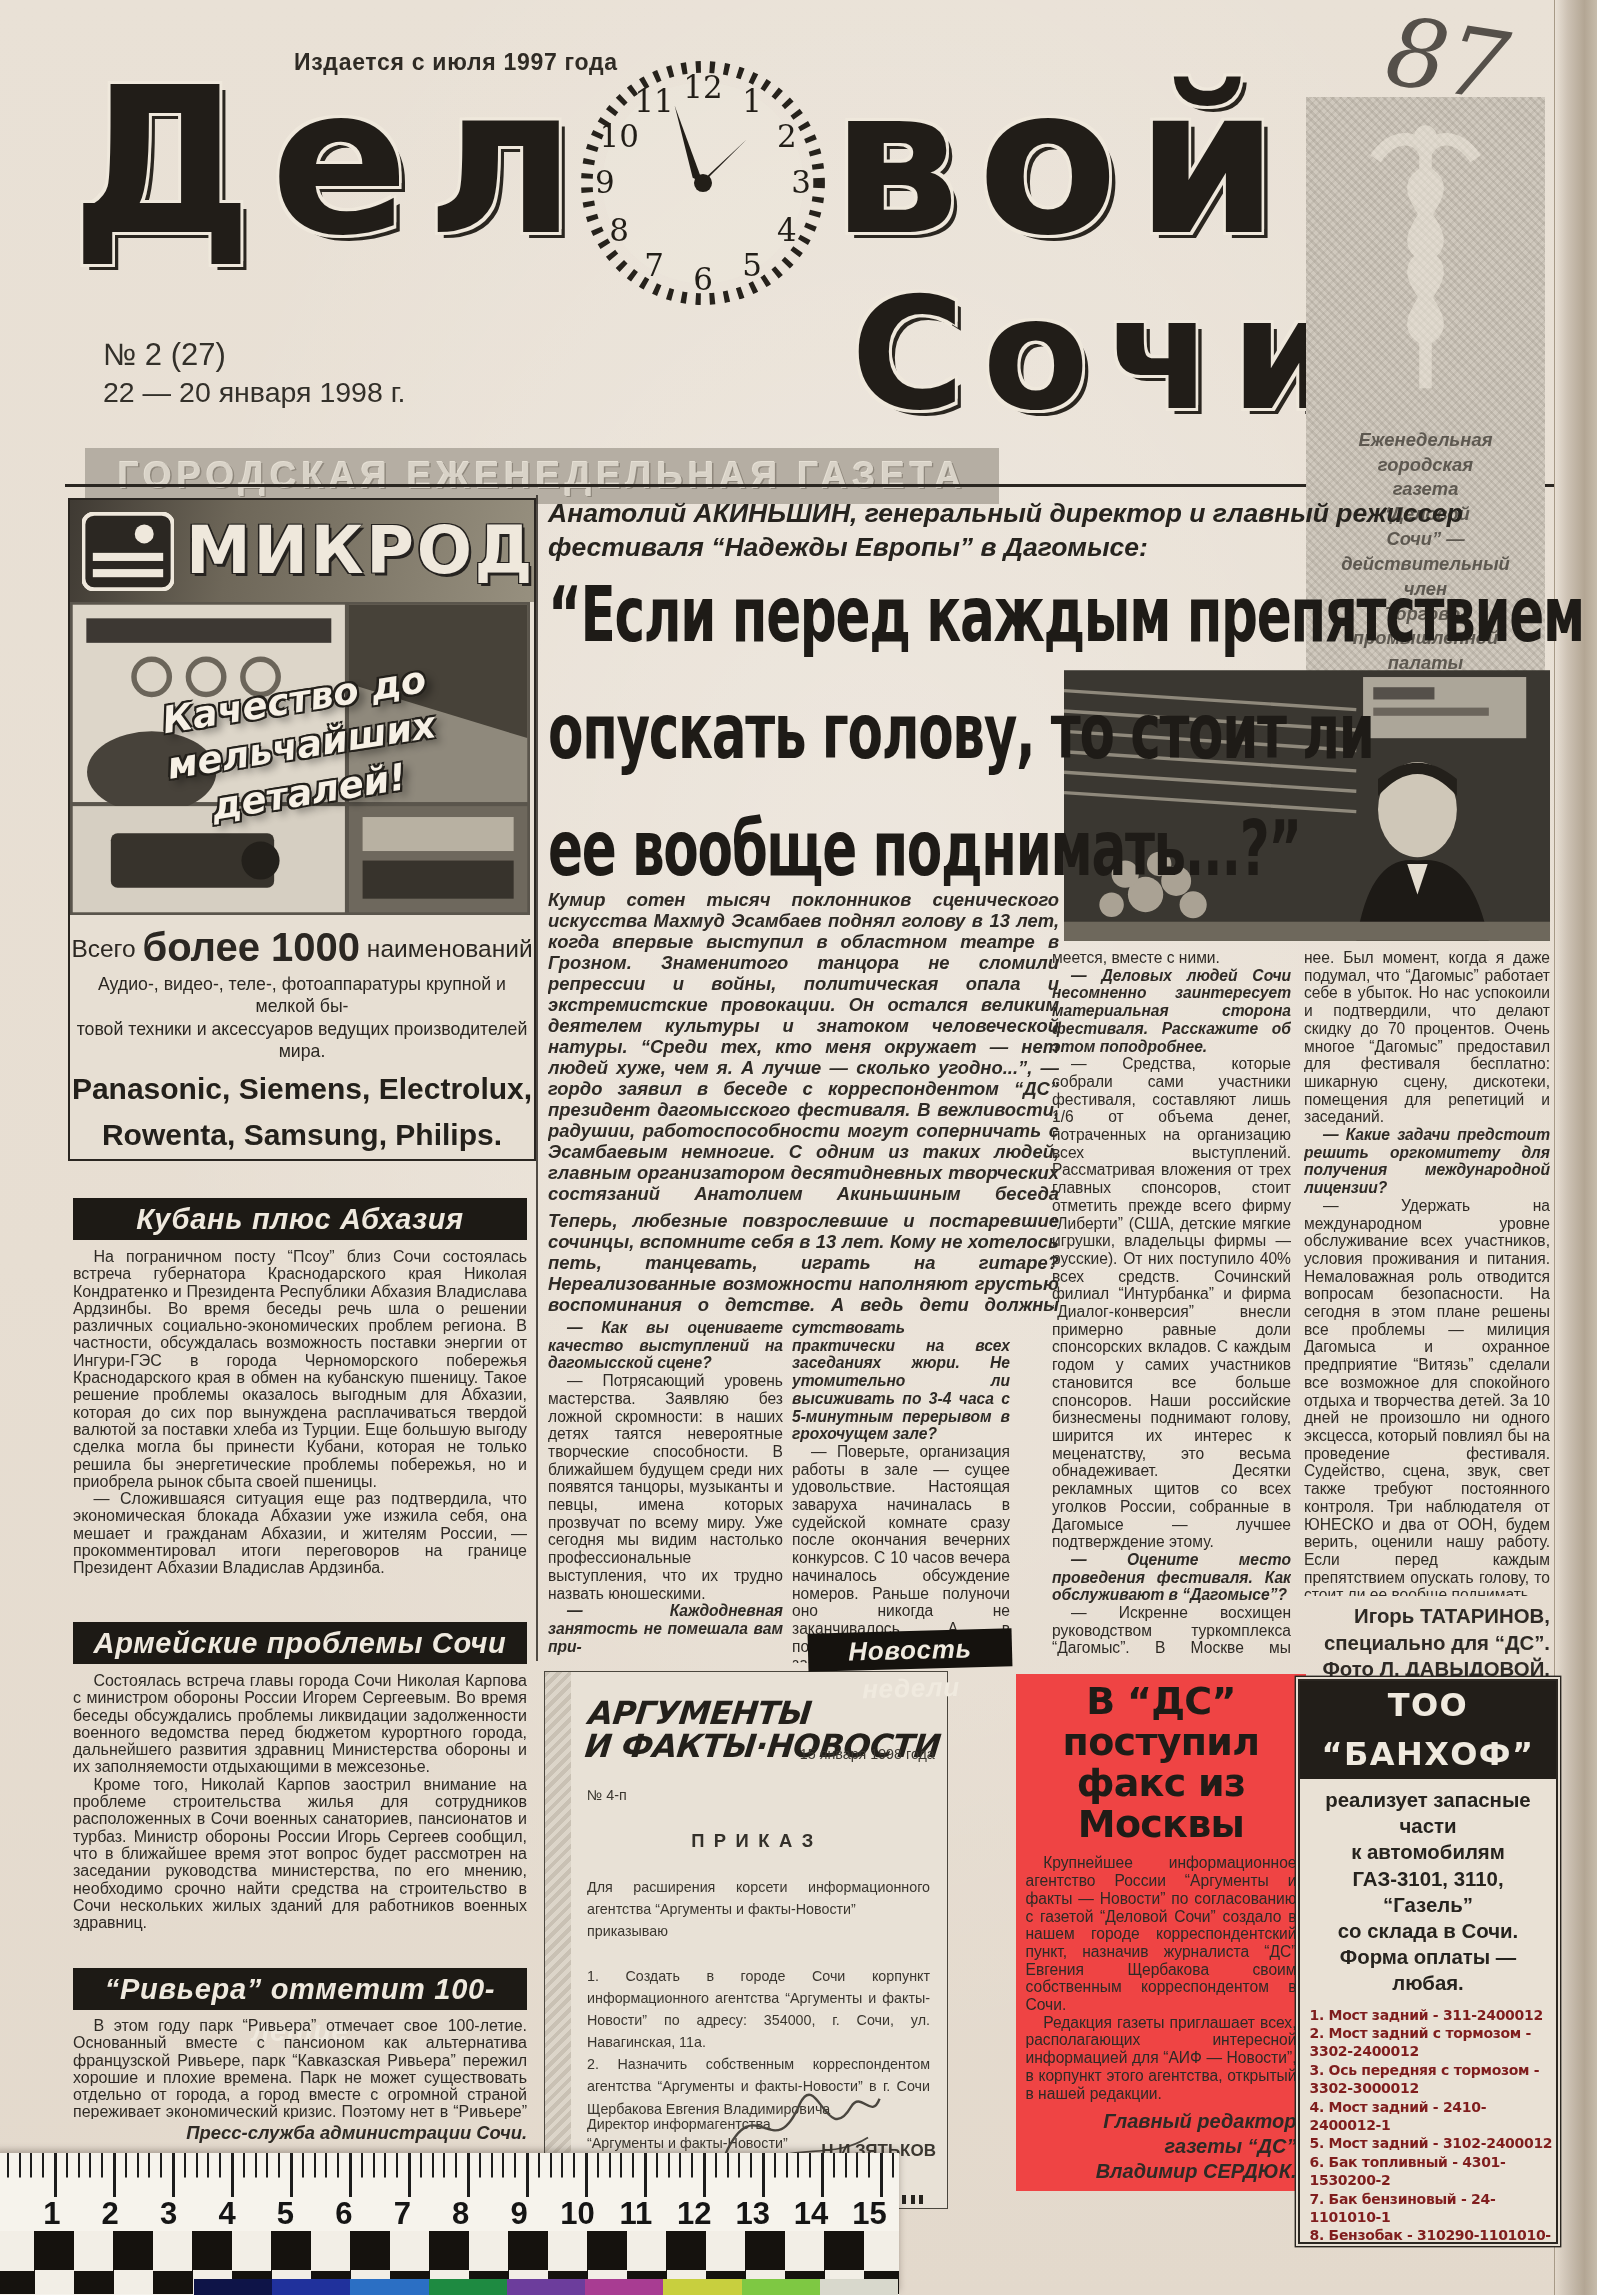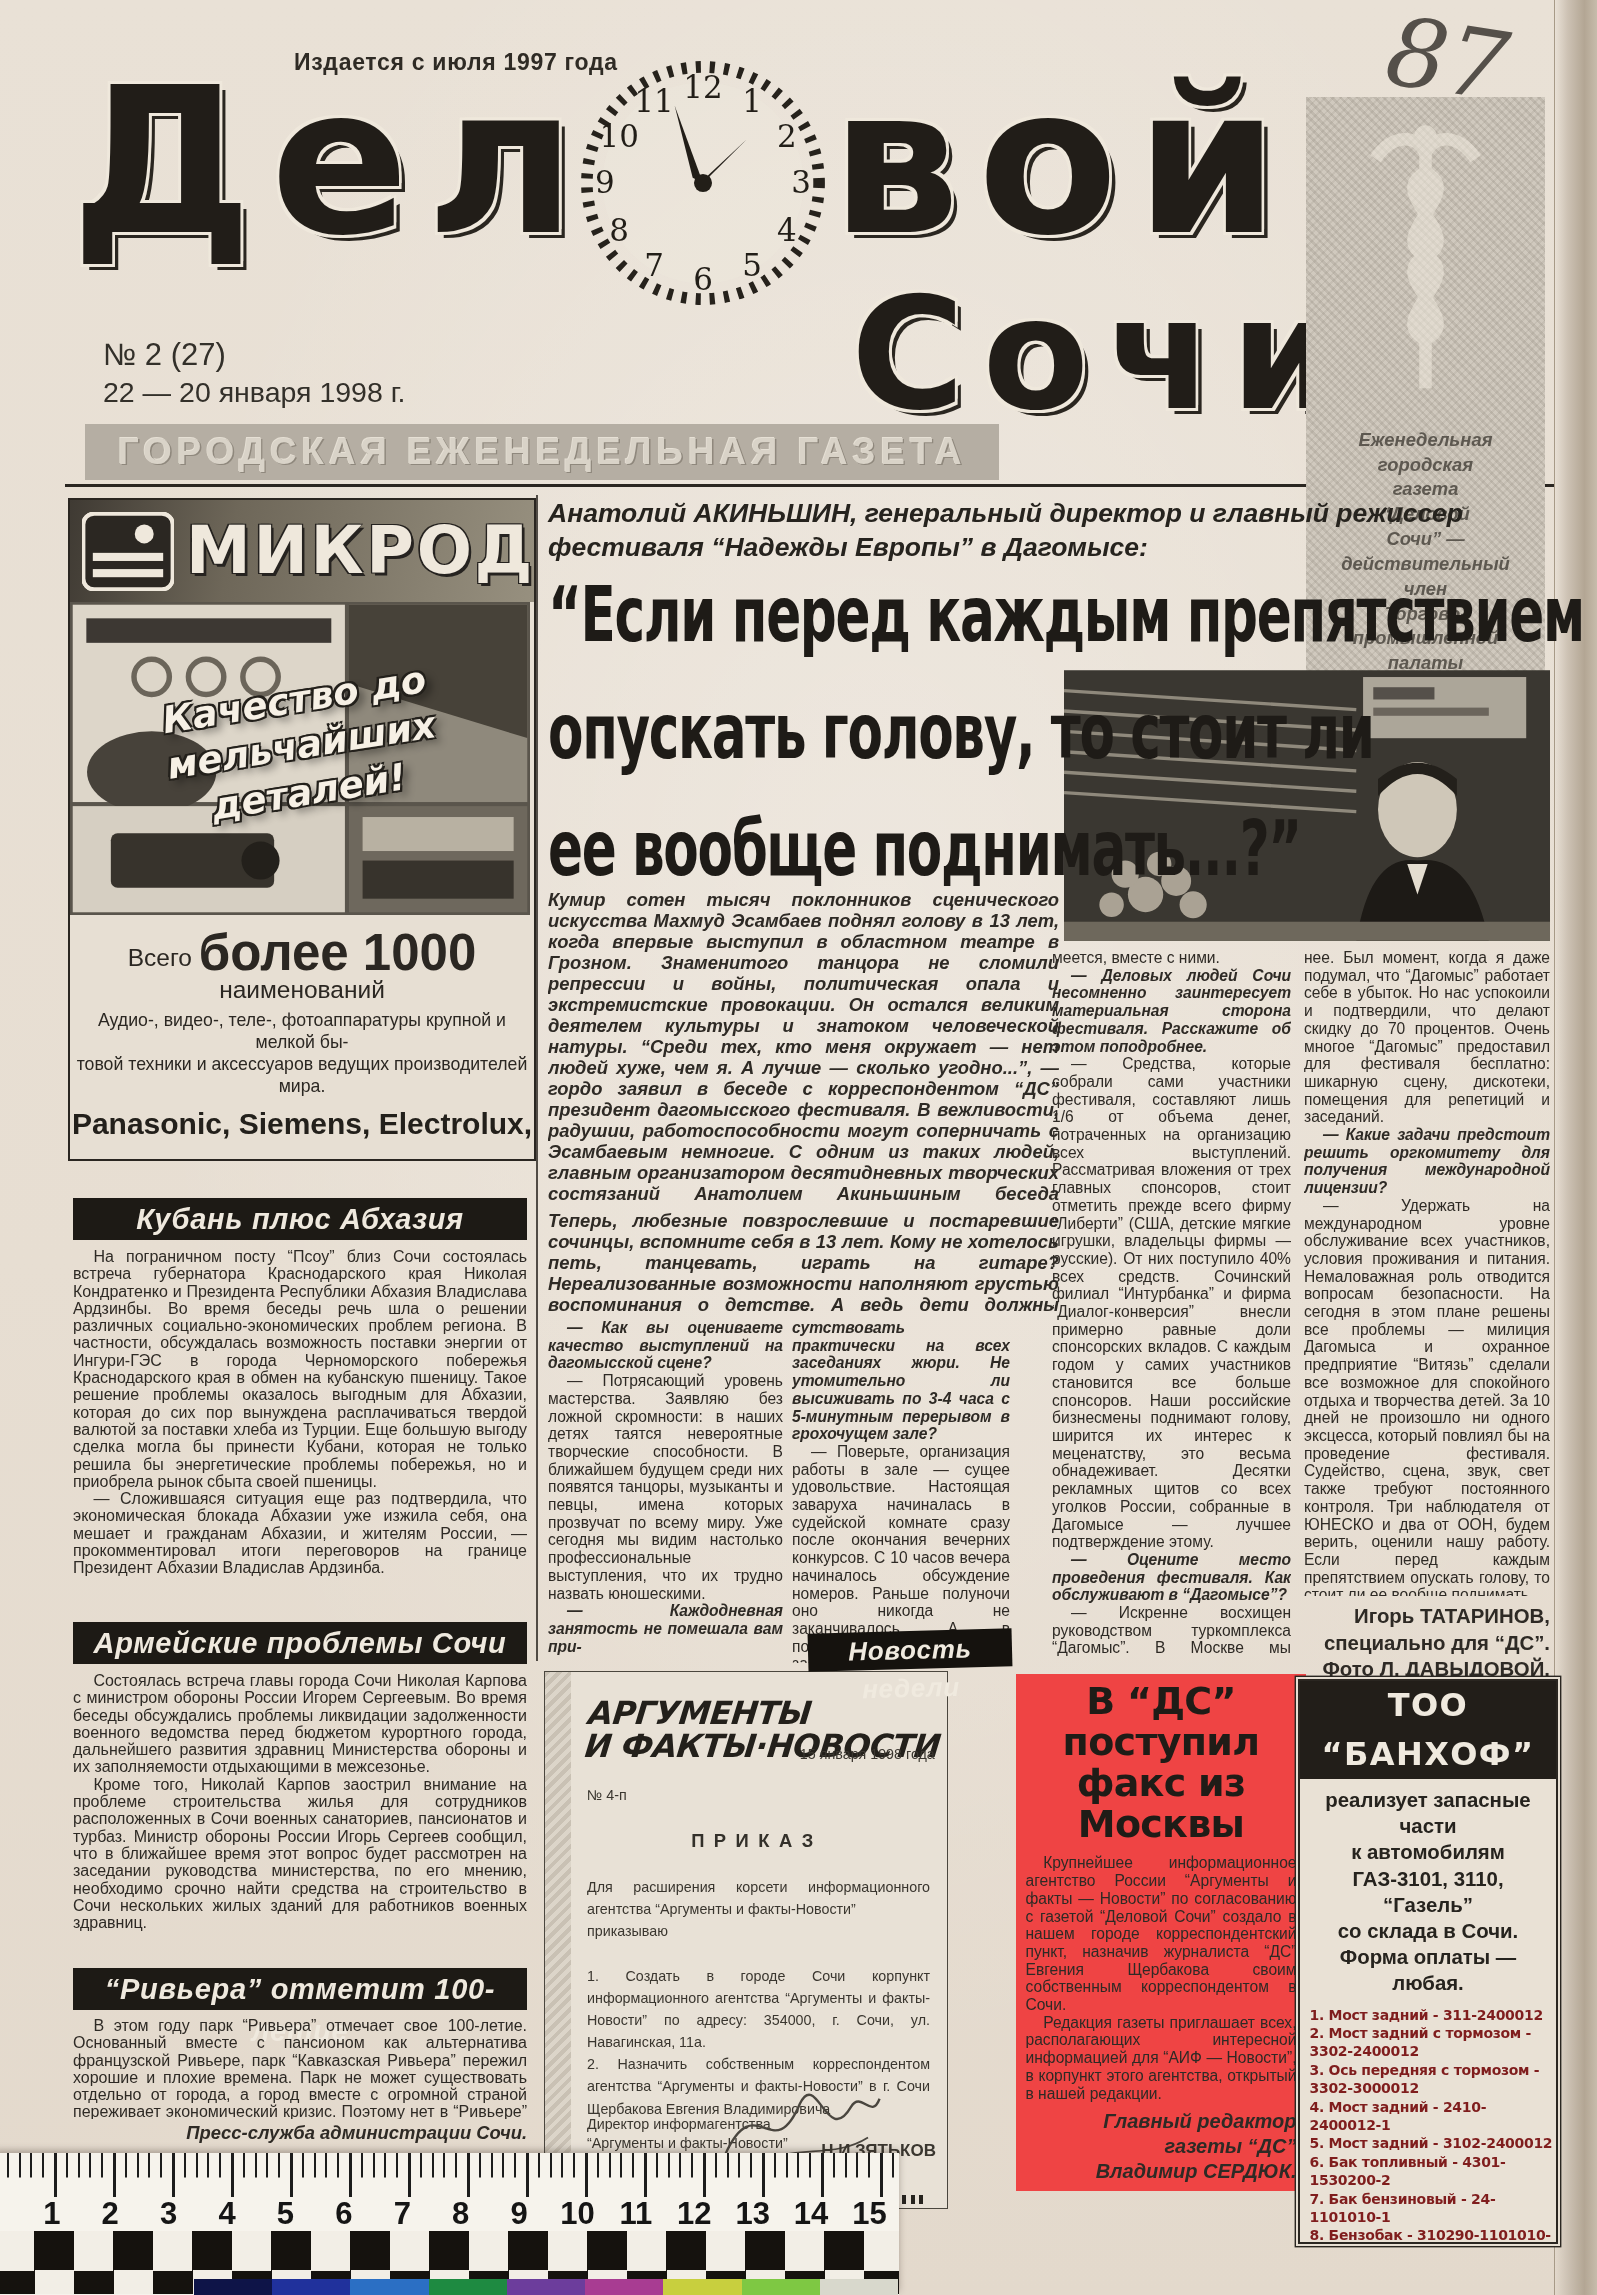--- a/index.html
+++ b/index.html
@@ -42,21 +42,21 @@
   .sig-right{font:700 italic 18.4px/1.2 "Liberation Sans",sans-serif;text-align:right;color:#2e2a25}
   
   .mbox{border:2px solid #2a2621;background:#e7dfd3;overflow:hidden}
   .mlogo{height:102px;background:linear-gradient(100deg,#3f3a33 0%,#6e6759 35%,#97907f 100%);position:relative}
   .mbrand{font:900 65px/102px "DejaVu Sans",sans-serif;color:#efe8dc;letter-spacing:2.7px;
         text-shadow:2.7px 2.7px 0 #262320,-1.4px -1.4px 0 #262320,1.4px -1.4px 0 #262320,-1.4px 1.4px 0 #262320;padding-left:116px;white-space:nowrap}
   .slogan{font:800 italic 37px/1.25 "DejaVu Sans",sans-serif;color:#f6f0e5;text-align:center;white-space:pre-line;
         text-shadow:2px 2px 0 #23201b,-2px -2px 0 #23201b,2px -2px 0 #23201b,-2px 2px 0 #23201b,5.4px 5.4px 8.2px rgba(0,0,0,.45);
         transform:rotate(-9deg)}
   .mcount{font:400 24.5px/1 "Liberation Sans",sans-serif;text-align:center;color:#2b2722}
-  .mcount b{font-size:51px;font-weight:700;vertical-align:-4.1px}
+  .mcount b{font-size:40px;font-weight:700;vertical-align:-4.1px}
   .mdesc{font:400 17.7px/1.25 "Liberation Sans",sans-serif;text-align:center;color:#2b2722;white-space:pre-line}
   .mbrands{font:700 30px/1.55 "Liberation Sans",sans-serif;text-align:center;color:#23201b;white-space:pre-line}
   
   .kicker{font:700 italic 26.5px/34px "Liberation Sans",sans-serif;color:#26231e;white-space:pre-line}
   .headline{font:800 76px/117px "DejaVu Sans",sans-serif;color:#1e1b17;letter-spacing:-2px;
         white-space:pre;transform:scaleX(.68);transform-origin:left top}
   .lead{font:700 italic 18.4px/21px "Liberation Sans",sans-serif;text-align:justify;overflow:hidden}
   .qacol{font:400 15.6px/17.7px "Liberation Sans",sans-serif;text-align:justify;overflow:hidden}
   .qacol p{margin:0;text-indent:19px}
   .qacol p.cont{text-indent:0}
@@ -123,21 +123,21 @@
       <text x="62" y="45">11</text>
     </g>
     <path d="M100,100 L78,40 L92,96 Z" fill="#221e18"></path>
     <path d="M100,100 L134,66 L104,94 Z" fill="#221e18"></path>
     <circle cx="100" cy="100" r="7" fill="#221e18"></circle>
   </svg>
   <div class="abs mast mast1" style="left:831px;top:60px">вой</div>
   <div class="abs mast mast2" style="left:851px;top:277px">Сочи</div>
   <div class="abs issue" style="left:103px;top:339px">№ 2 (27)</div>
   <div class="abs issuedate" style="left:103px;top:378px">22 — 20 января 1998 г.</div>
-  <div class="abs weekly-banner" style="left:85px;top:424px;width:914px;height:56px">ГОРОДСКАЯ ЕЖЕНЕДЕЛЬНАЯ ГАЗЕТА</div>
+  <div class="abs weekly-banner" style="left:85px;top:448px;width:914px;height:56px">ГОРОДСКАЯ ЕЖЕНЕДЕЛЬНАЯ ГАЗЕТА</div>
   <div class="abs hrule noi" style="left:65px;top:484px;width:1489px;height:3.4px"></div>
 </div>
 
 <div class="abs membership" style="left:1306px;top:97px;width:239px;height:615px">
   <svg class="noi" width="143" height="292" viewBox="0 0 100 210" style="margin-top:20.4px;opacity:.55">
     <g stroke="#efe9dd" stroke-width="9" fill="none">
       <line x1="50" y1="18" x2="50" y2="195"></line>
       <path d="M50,40 C20,55 80,85 50,100 C20,115 80,145 50,160"></path>
       <path d="M50,40 C80,55 20,85 50,100 C80,115 20,145 50,160"></path>
       <path d="M14,30 C26,12 44,12 50,26 C56,12 74,12 86,30"></path>

